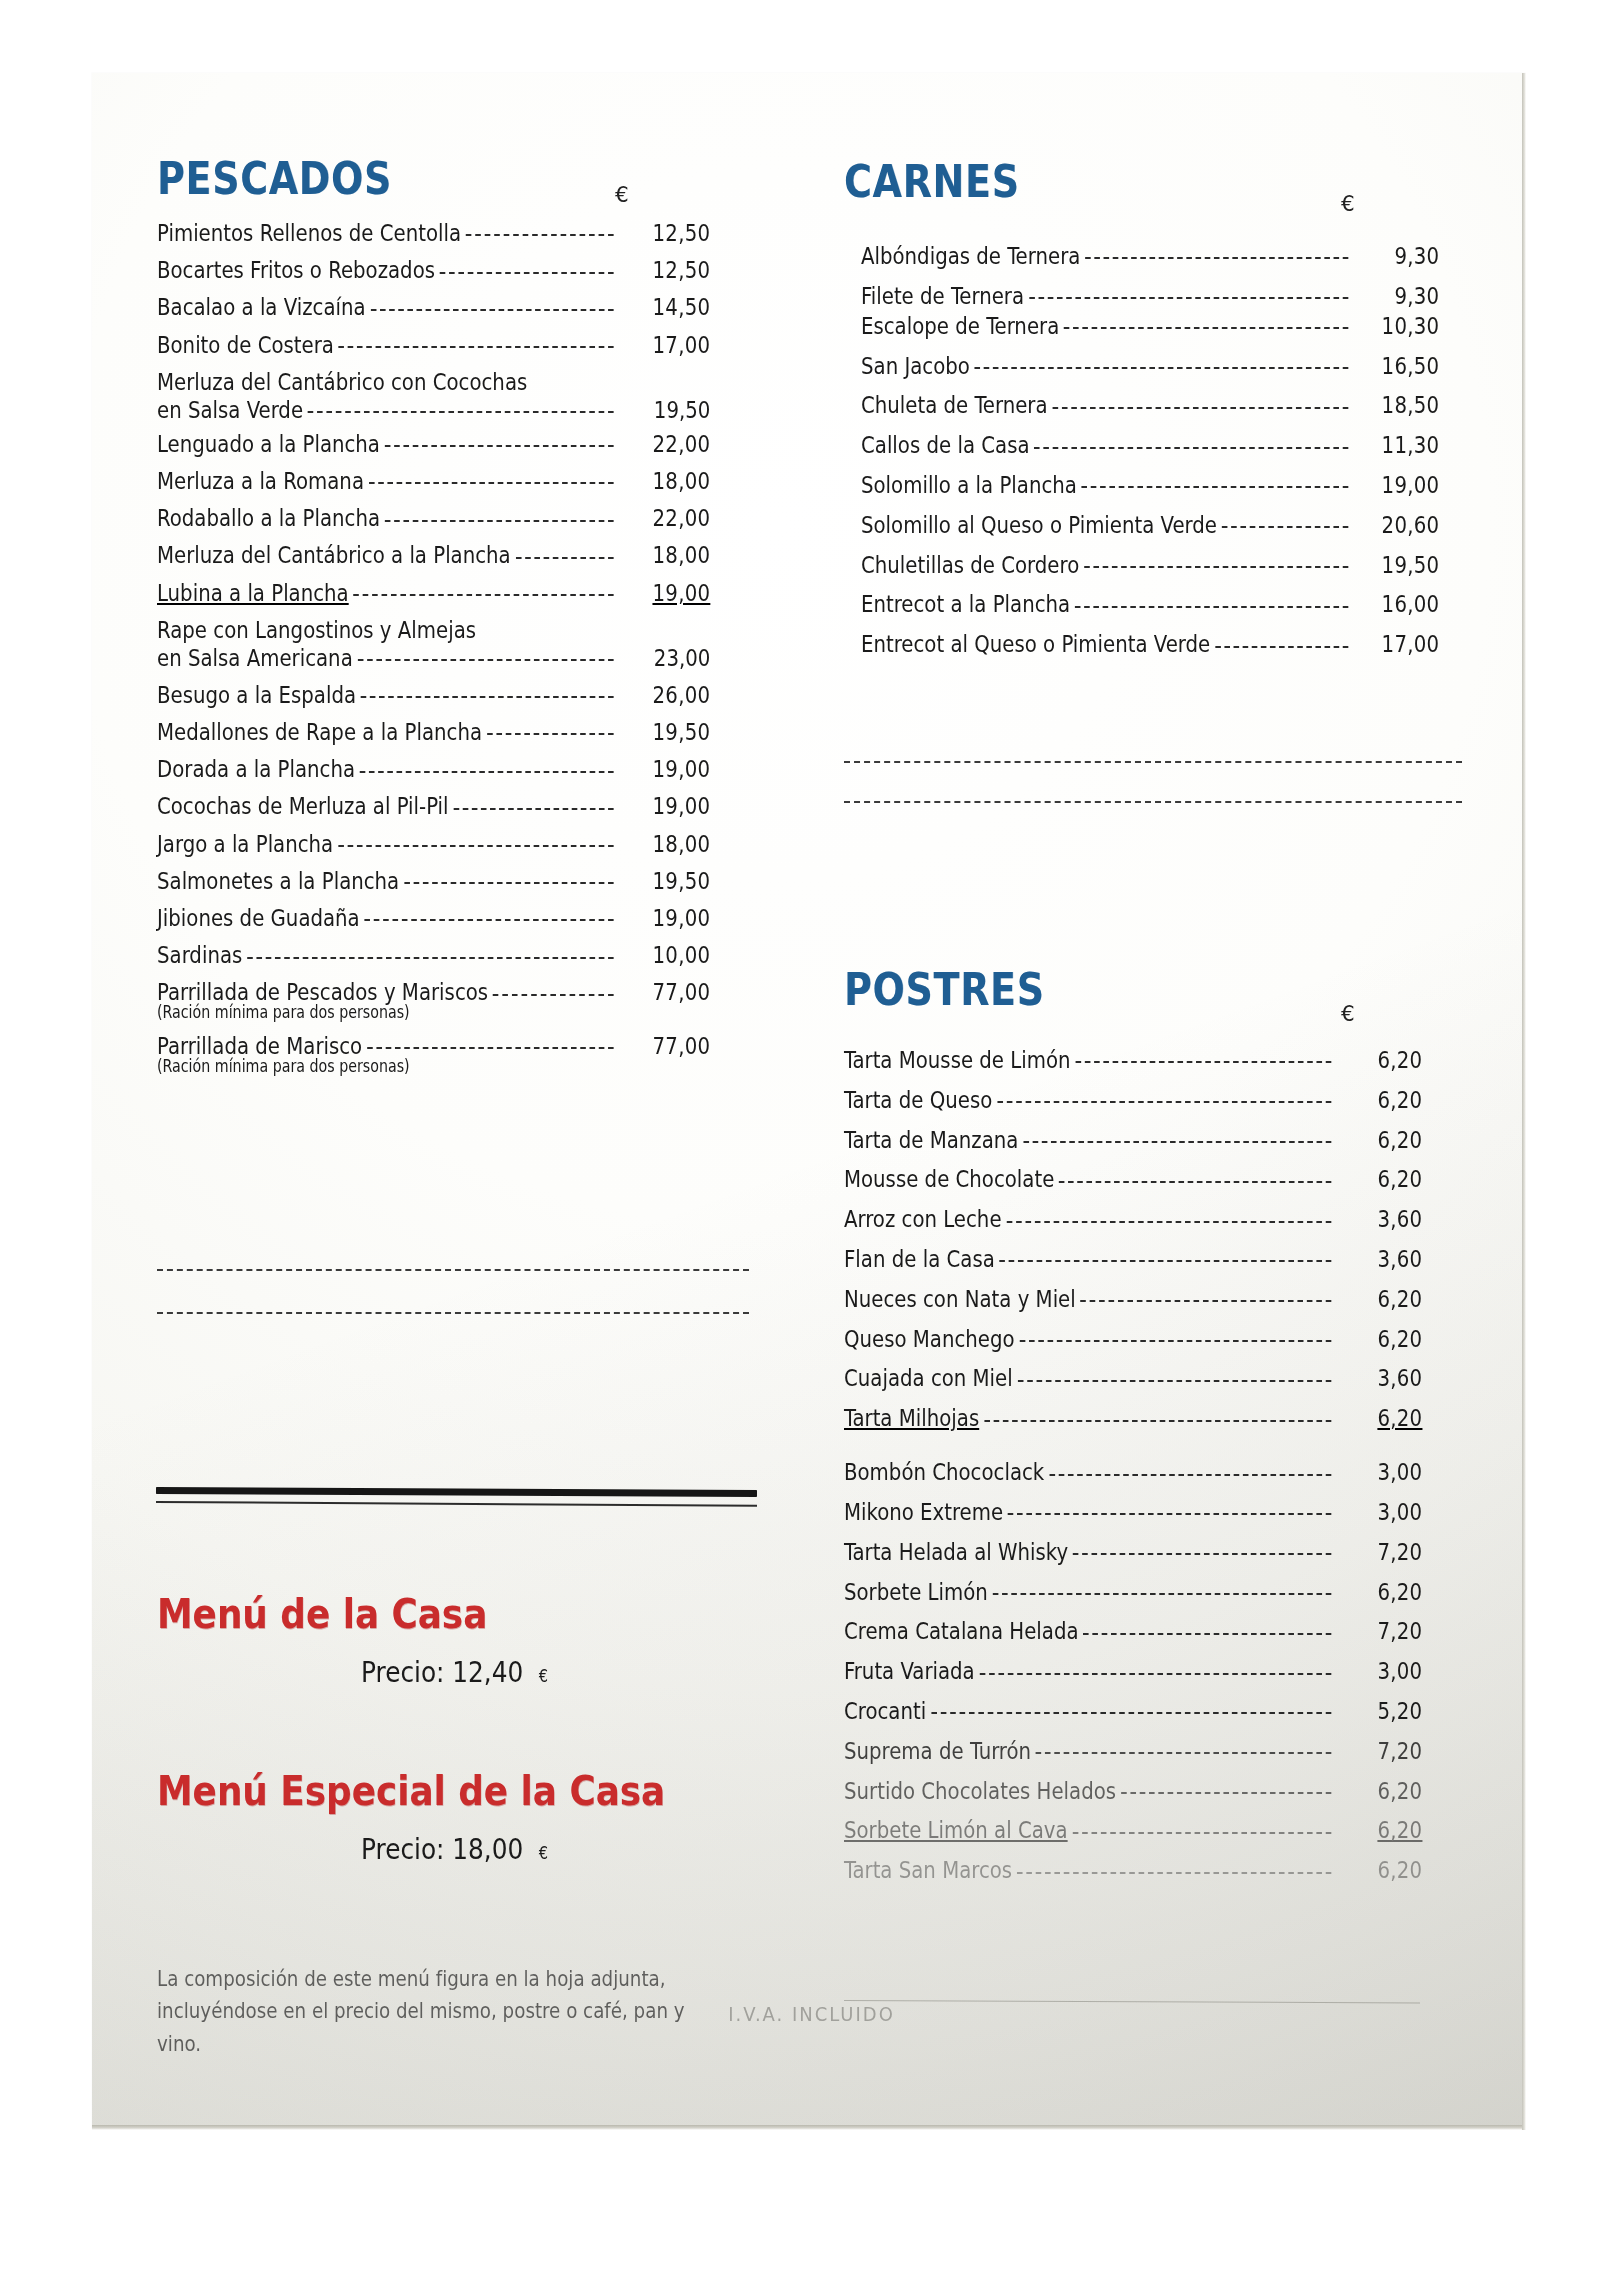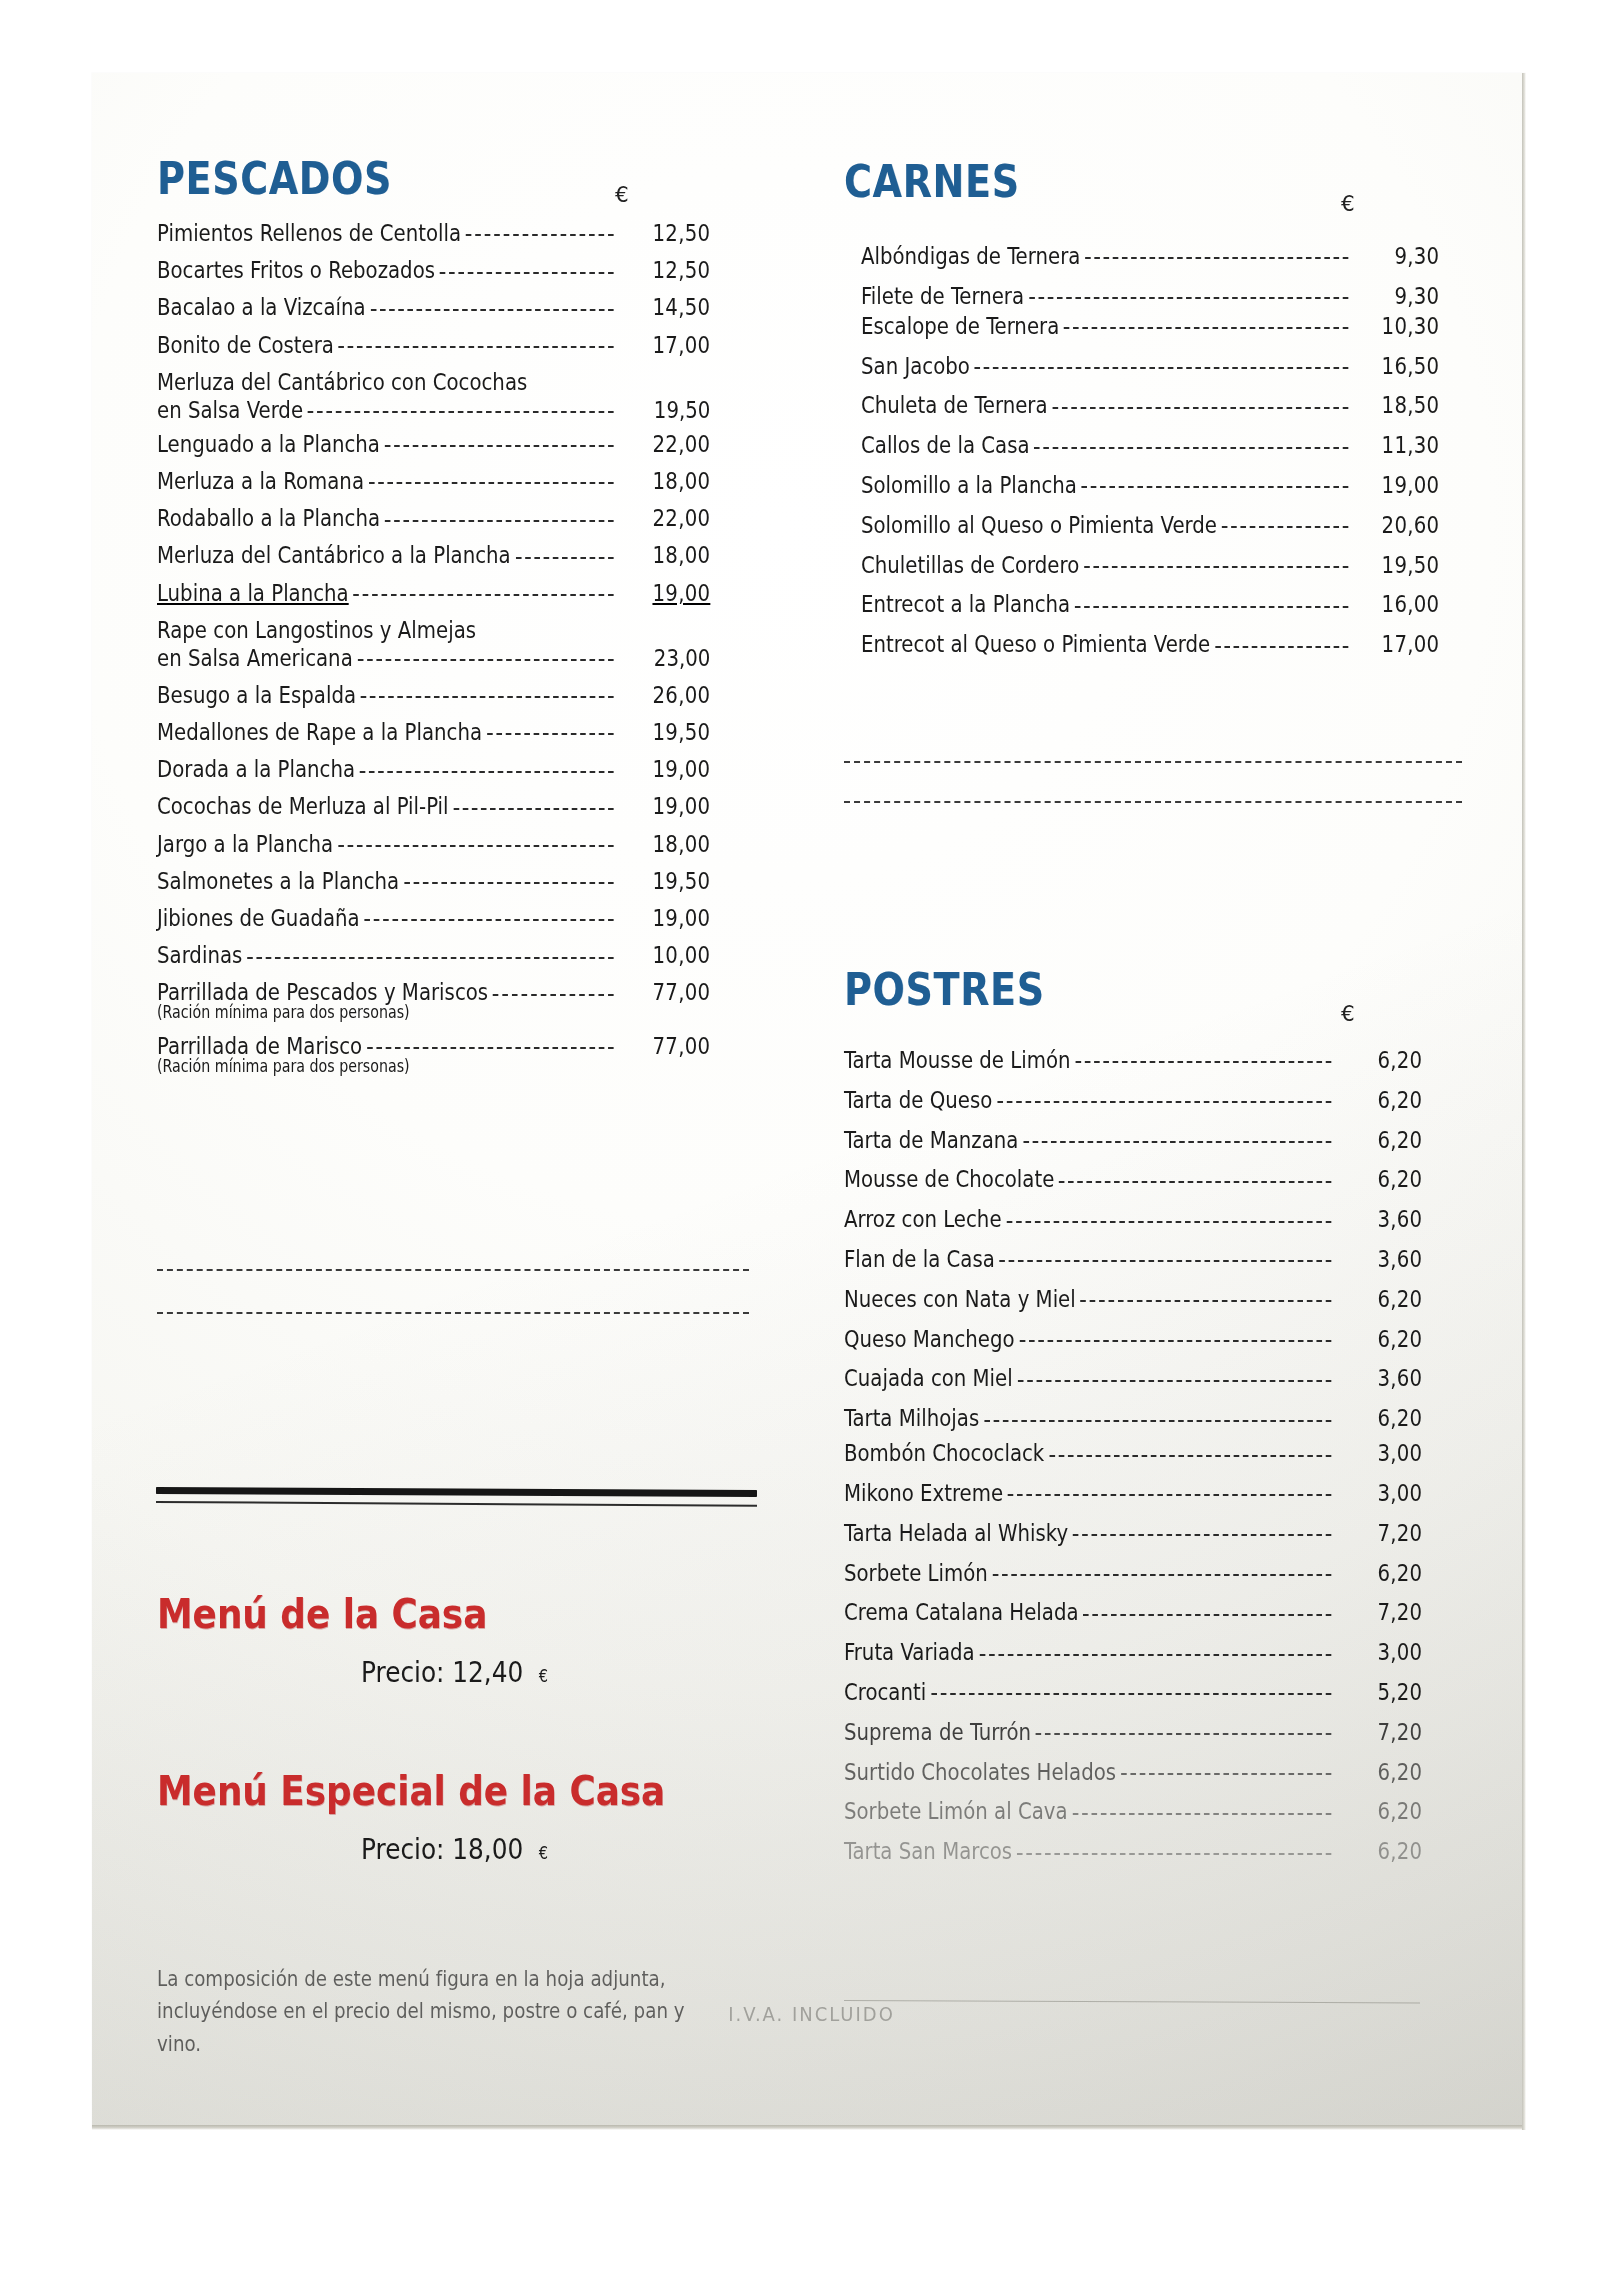--- a/index.html
+++ b/index.html
@@ -109,21 +109,21 @@
     font-size:29px;color:#1a1a1a;text-align:center;margin-top:17px;
     transform:scaleX(0.95);white-space:nowrap;
   }
   .menu-price .eu{font-size:17px;margin-left:7.9px;}
   .composition{
     font-size:21.6px;color:#1a1a1a;line-height:1.5;margin-top:26px;width:576px;
     transform:scaleX(0.94);transform-origin:left center;
   }
   
   .fade-1{opacity:0.82;} .fade-2{opacity:0.66;}
-  .fade-3{opacity:0.52;} .fade-4{opacity:0.40;}
+  .fade-3{opacity:0.52;text-decoration:underline;} .fade-4{opacity:0.40;}
 
   .iva{
     position:absolute;left:0;right:0;top:2002px;text-align:center;
     font-size:20px;letter-spacing:2px;color:#6d6d68;opacity:0.55;
     font-family:"DejaVu Sans Condensed","Liberation Sans",sans-serif;
   }
   .tail-rule{
     width:576px;height:1.3px;background:#8d8d86;opacity:0.6;margin-top:37px;
     transform:rotate(0.25deg);transform-origin:left center;
   }
@@ -485,21 +485,21 @@
           <span class="pr">6,20</span>
         </div>
       </div>
       <div style="margin-bottom: 11.8px;">
         <div class="item">
           <span class="nm">Cuajada con Miel</span>
           <span class="dots"></span>
           <span class="pr">3,60</span>
         </div>
       </div>
-      <div style="margin-bottom: 7px;">
+      <div style="margin-bottom: 26px; text-decoration: underline;">
         <div class="item">
           <span class="nm">Tarta Milhojas</span>
           <span class="dots"></span>
           <span class="pr">6,20</span>
         </div>
       </div>
       <div style="margin-bottom: 11.8px;">
         <div class="item">
           <span class="nm">Bombón Chococlack</span>
           <span class="dots"></span>

